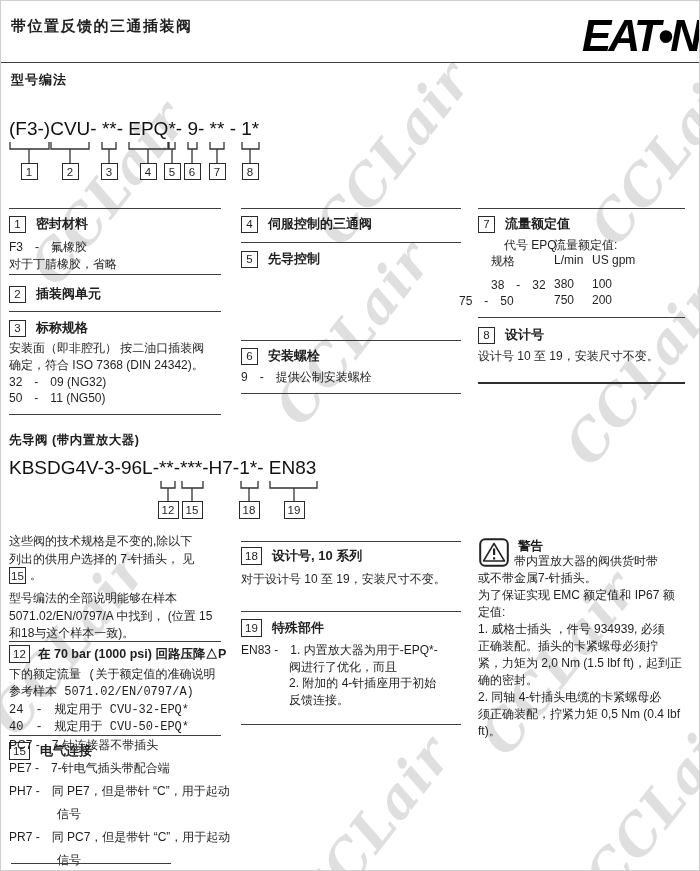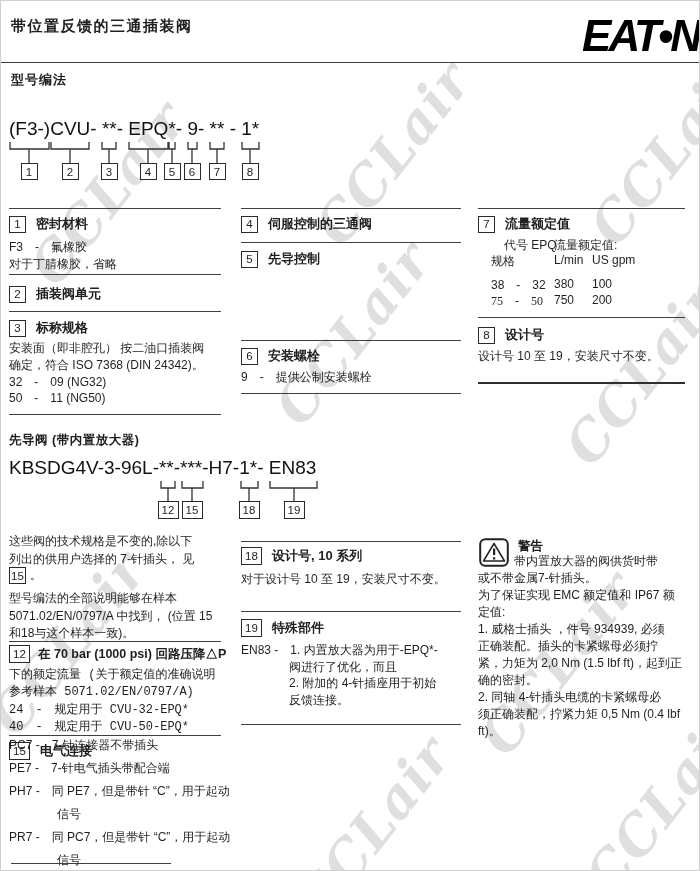--- a/index.html
+++ b/index.html
@@ -123,21 +123,21 @@
       <span class="stitle">流量额定值</span>
     </div>
     <div class="cell" style="left:503px;top:236px;">代号 EPQ</div>
     <div class="cell" style="left:490px;top:252px;">规格</div>
     <div class="cell" style="left:553px;top:236px;">流量额定值:</div>
     <div class="cell" style="left:553px;top:252px;">L/min</div>
     <div class="cell" style="left:591px;top:252px;">US gpm</div>
     <div class="cell" style="left:478px;top:276px;margin-left:12px;">38　-　32</div>
     <div class="cell" style="left:553px;top:276px;">380</div>
     <div class="cell" style="left:591px;top:276px;">100</div>
-    <div class="cell" style="left:490px;top:292px;font-family:Liberation Serif, serif;">75　-　50</div>
+    <div class="cell" style="left:458px;top:292px;">75　-　50</div>
     <div class="cell" style="left:553px;top:292px;">750</div>
     <div class="cell" style="left:591px;top:292px;">200</div>
     <div class="hr" style="left:477px;top:316px;width:207px;"></div>
 
     <div class="sechead" style="left:477px;top:325px;">
       <span class="nbox">8</span>
       <span class="stitle">设计号</span>
     </div>
     <div class="tb" style="left:477px;top:347px;">设计号 10 至 19，安装尺寸不变。</div>
     <div class="hr2" style="left:477px;top:381px;width:207px;"></div>

